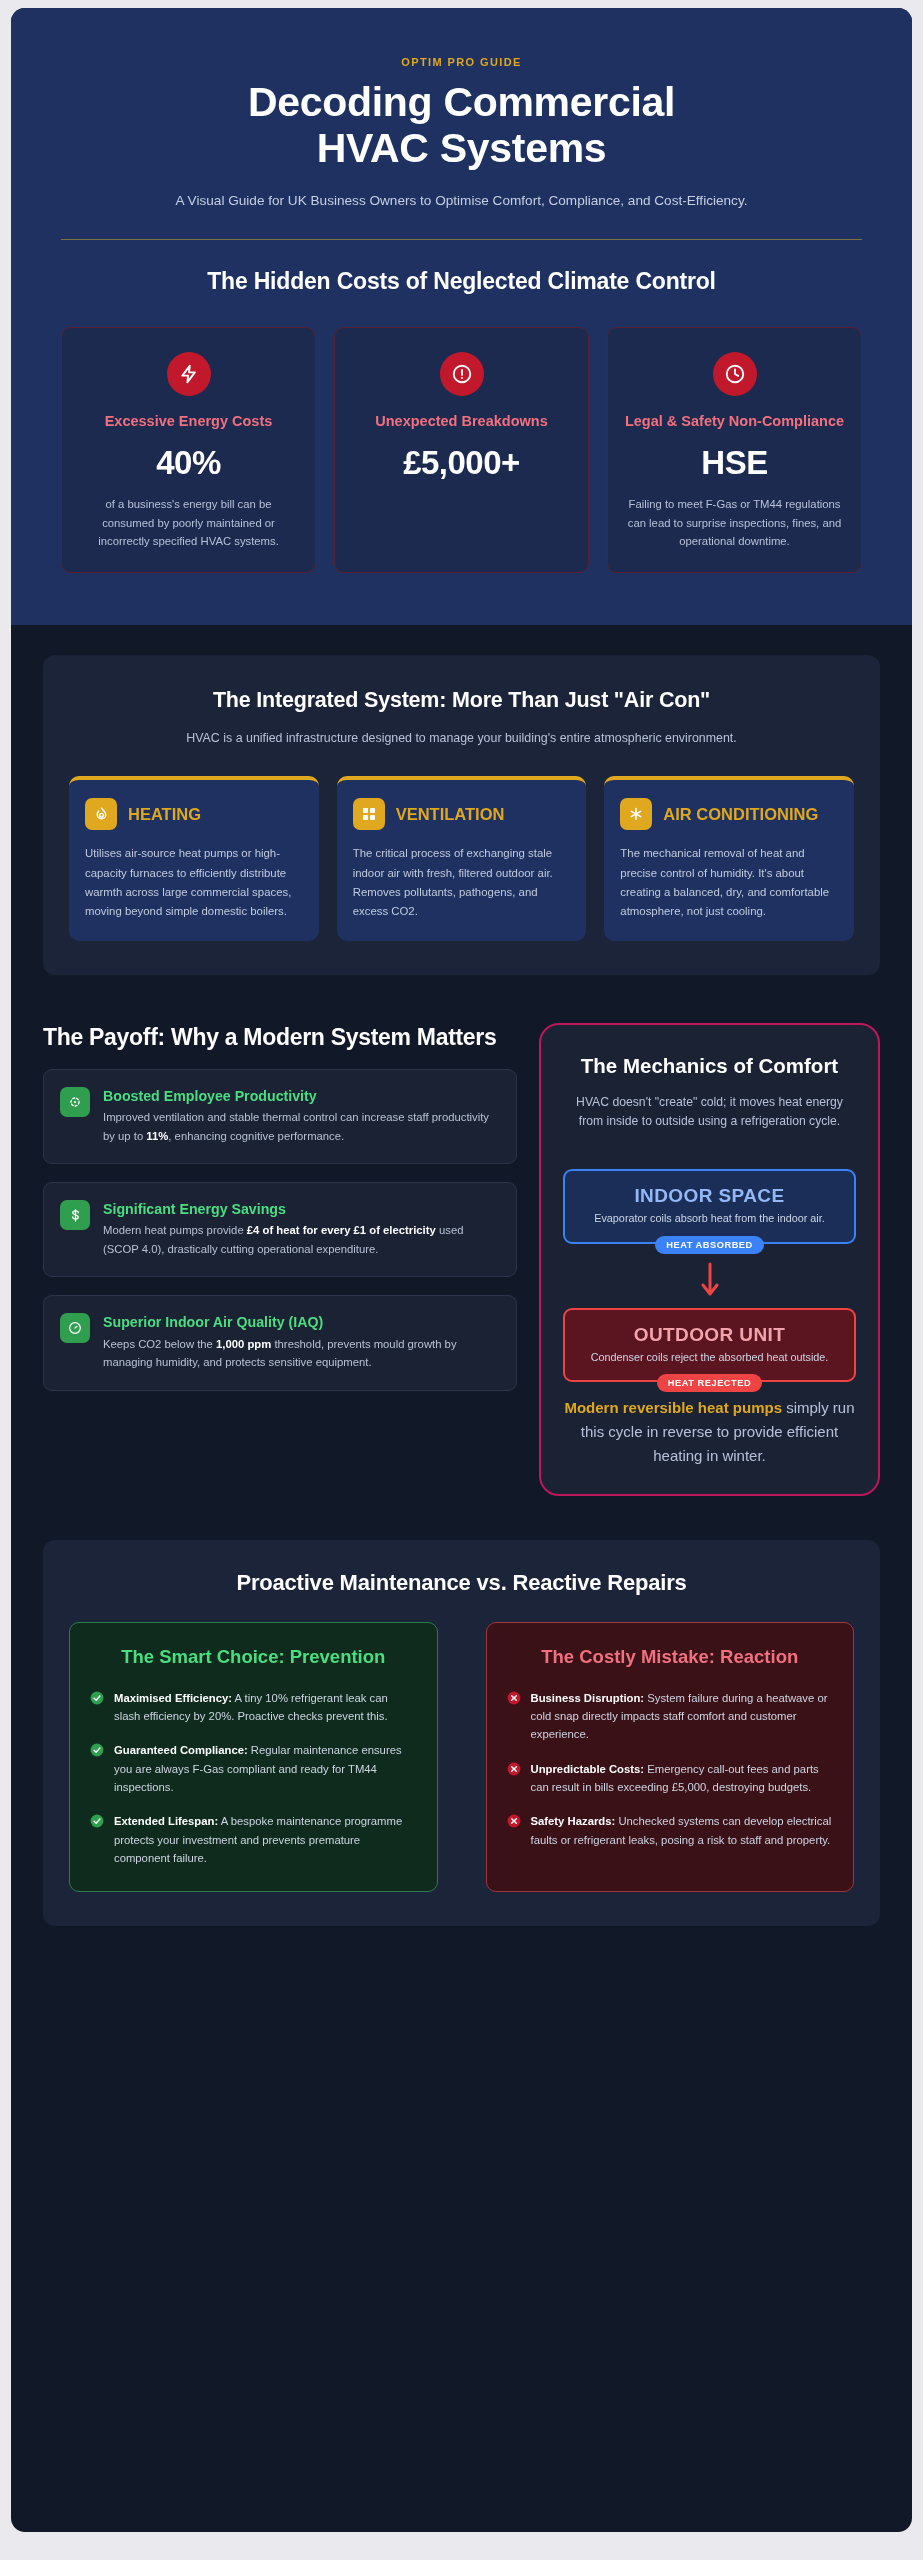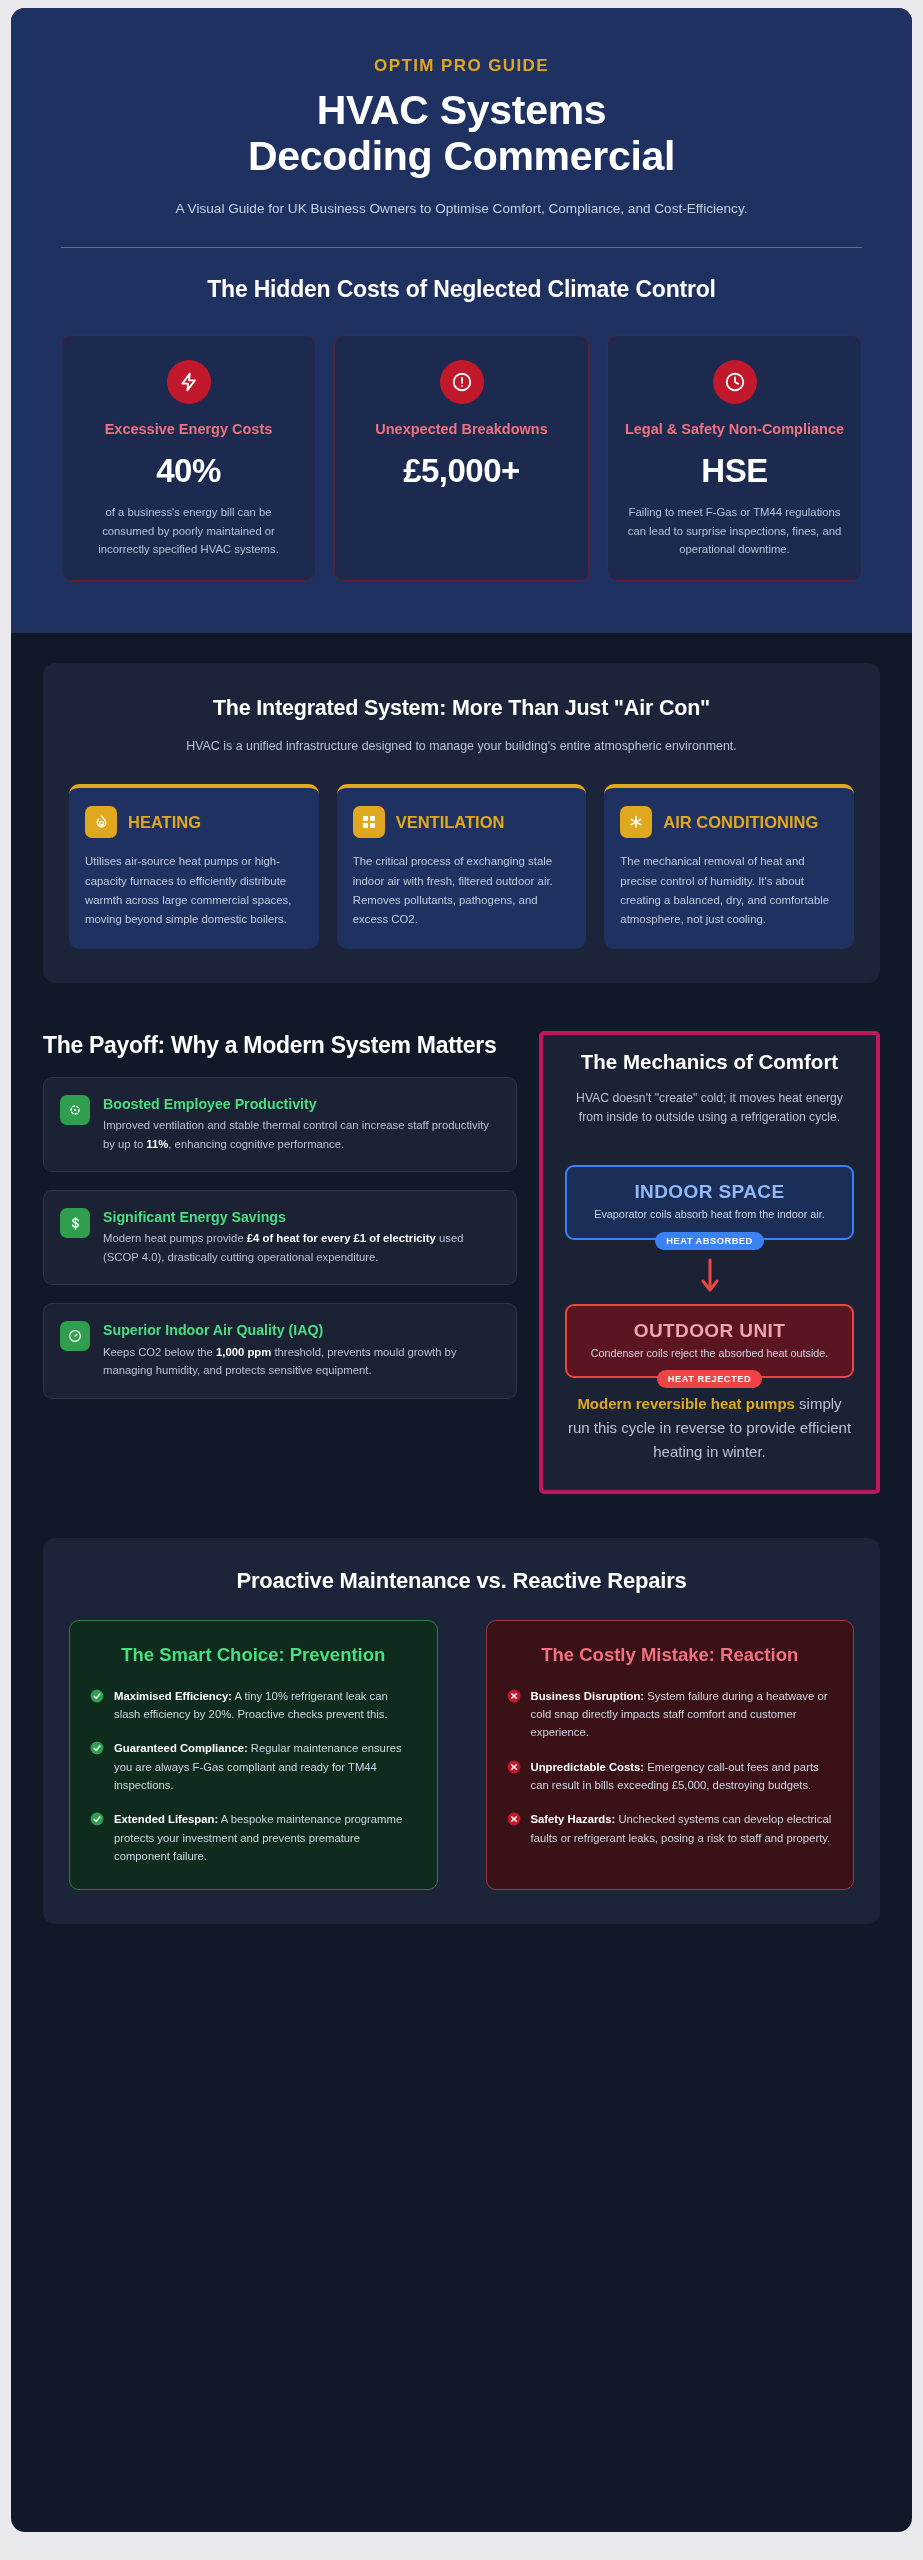--- a/index.html
+++ b/index.html
@@ -24,21 +24,21 @@
   }
 
   
   .hero {
     background: #1e3160;
     padding: 40px 50px 0 50px;
     text-align: center;
   }
   .kicker {
     color: #e0a81e;
-    font-size: 17px;
+    font-size: 11px;
     font-weight: bold;
     letter-spacing: 1.4px;
     padding-top: 8px;
   }
   .hero-title {
     color: #ffffff;
     font-size: 41px;
     font-weight: bold;
     line-height: 1.12;
     margin-top: 12px;
@@ -209,23 +209,23 @@
   .ben-text {
     color: #b9c2d4;
     font-size: 11.3px;
     line-height: 1.64;
   }
   .ben-text b { color: #ffffff; }
 
   .mech-col { flex: 1; }
   .mechanics {
     background: #1a2234;
-    border: 4px solid #be185d;
-    border-radius: 5px;
-    padding: 14px 22px 26px 22px;
+    border: 2px solid #be185d;
+    border-radius: 20px;
+    padding: 28px 22px 26px 22px;
   }
   .mech-title {
     color: #ffffff;
     font-size: 20.5px;
     font-weight: bold;
     text-align: center;
     line-height: 1.25;
   }
   .mech-sub {
     color: #b7c2d8;
@@ -298,22 +298,22 @@
 </style>
 </head>
 <body>
 
 <div class="page">
 <div class="shell">
 
   <div class="hero">
     <div class="kicker">OPTIM PRO GUIDE</div>
     <div class="hero-title">
+      <div>Decoding Commercial</div>
       <div>HVAC Systems</div>
-      <div>Decoding Commercial</div>
     </div>
     <div class="hero-sub">A Visual Guide for UK Business Owners to Optimise Comfort, Compliance, and Cost-Efficiency.</div>
     <div class="hero-rule"></div>
     <div class="hero-pad"></div>
   </div>
 
   <div class="band-hidden">
     <div class="sec-title">The Hidden Costs of Neglected Climate Control</div>
     <div class="stat-row">
 

